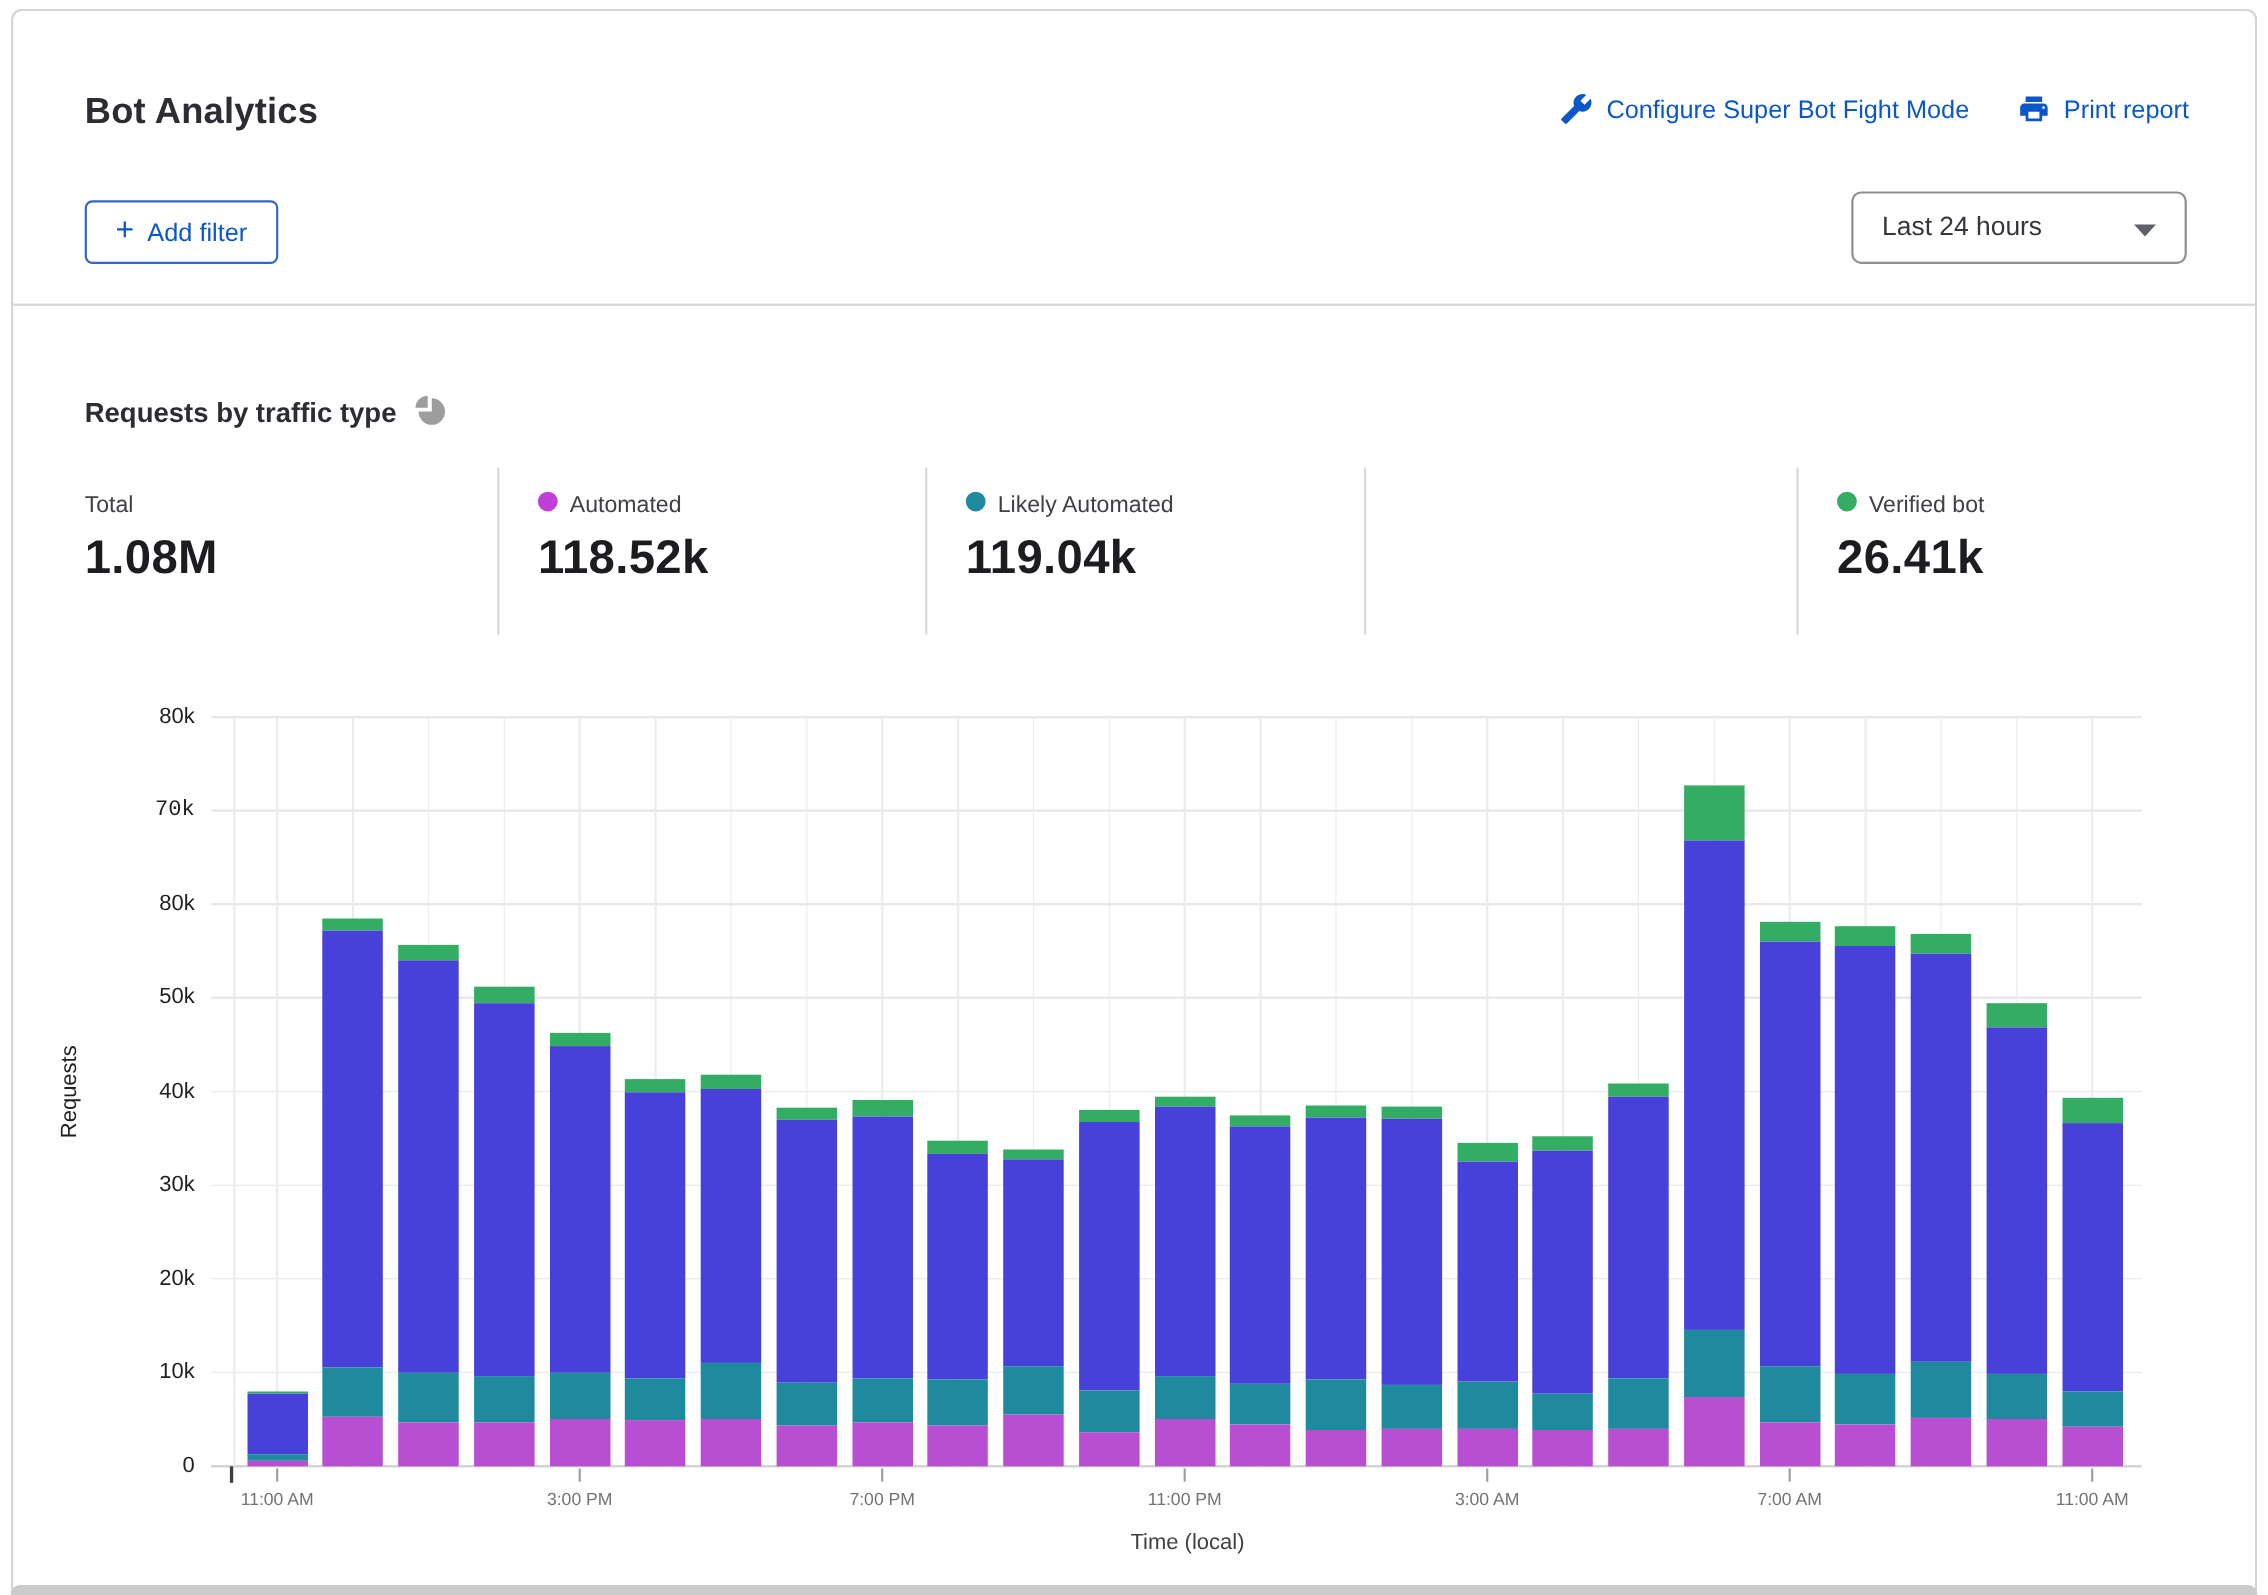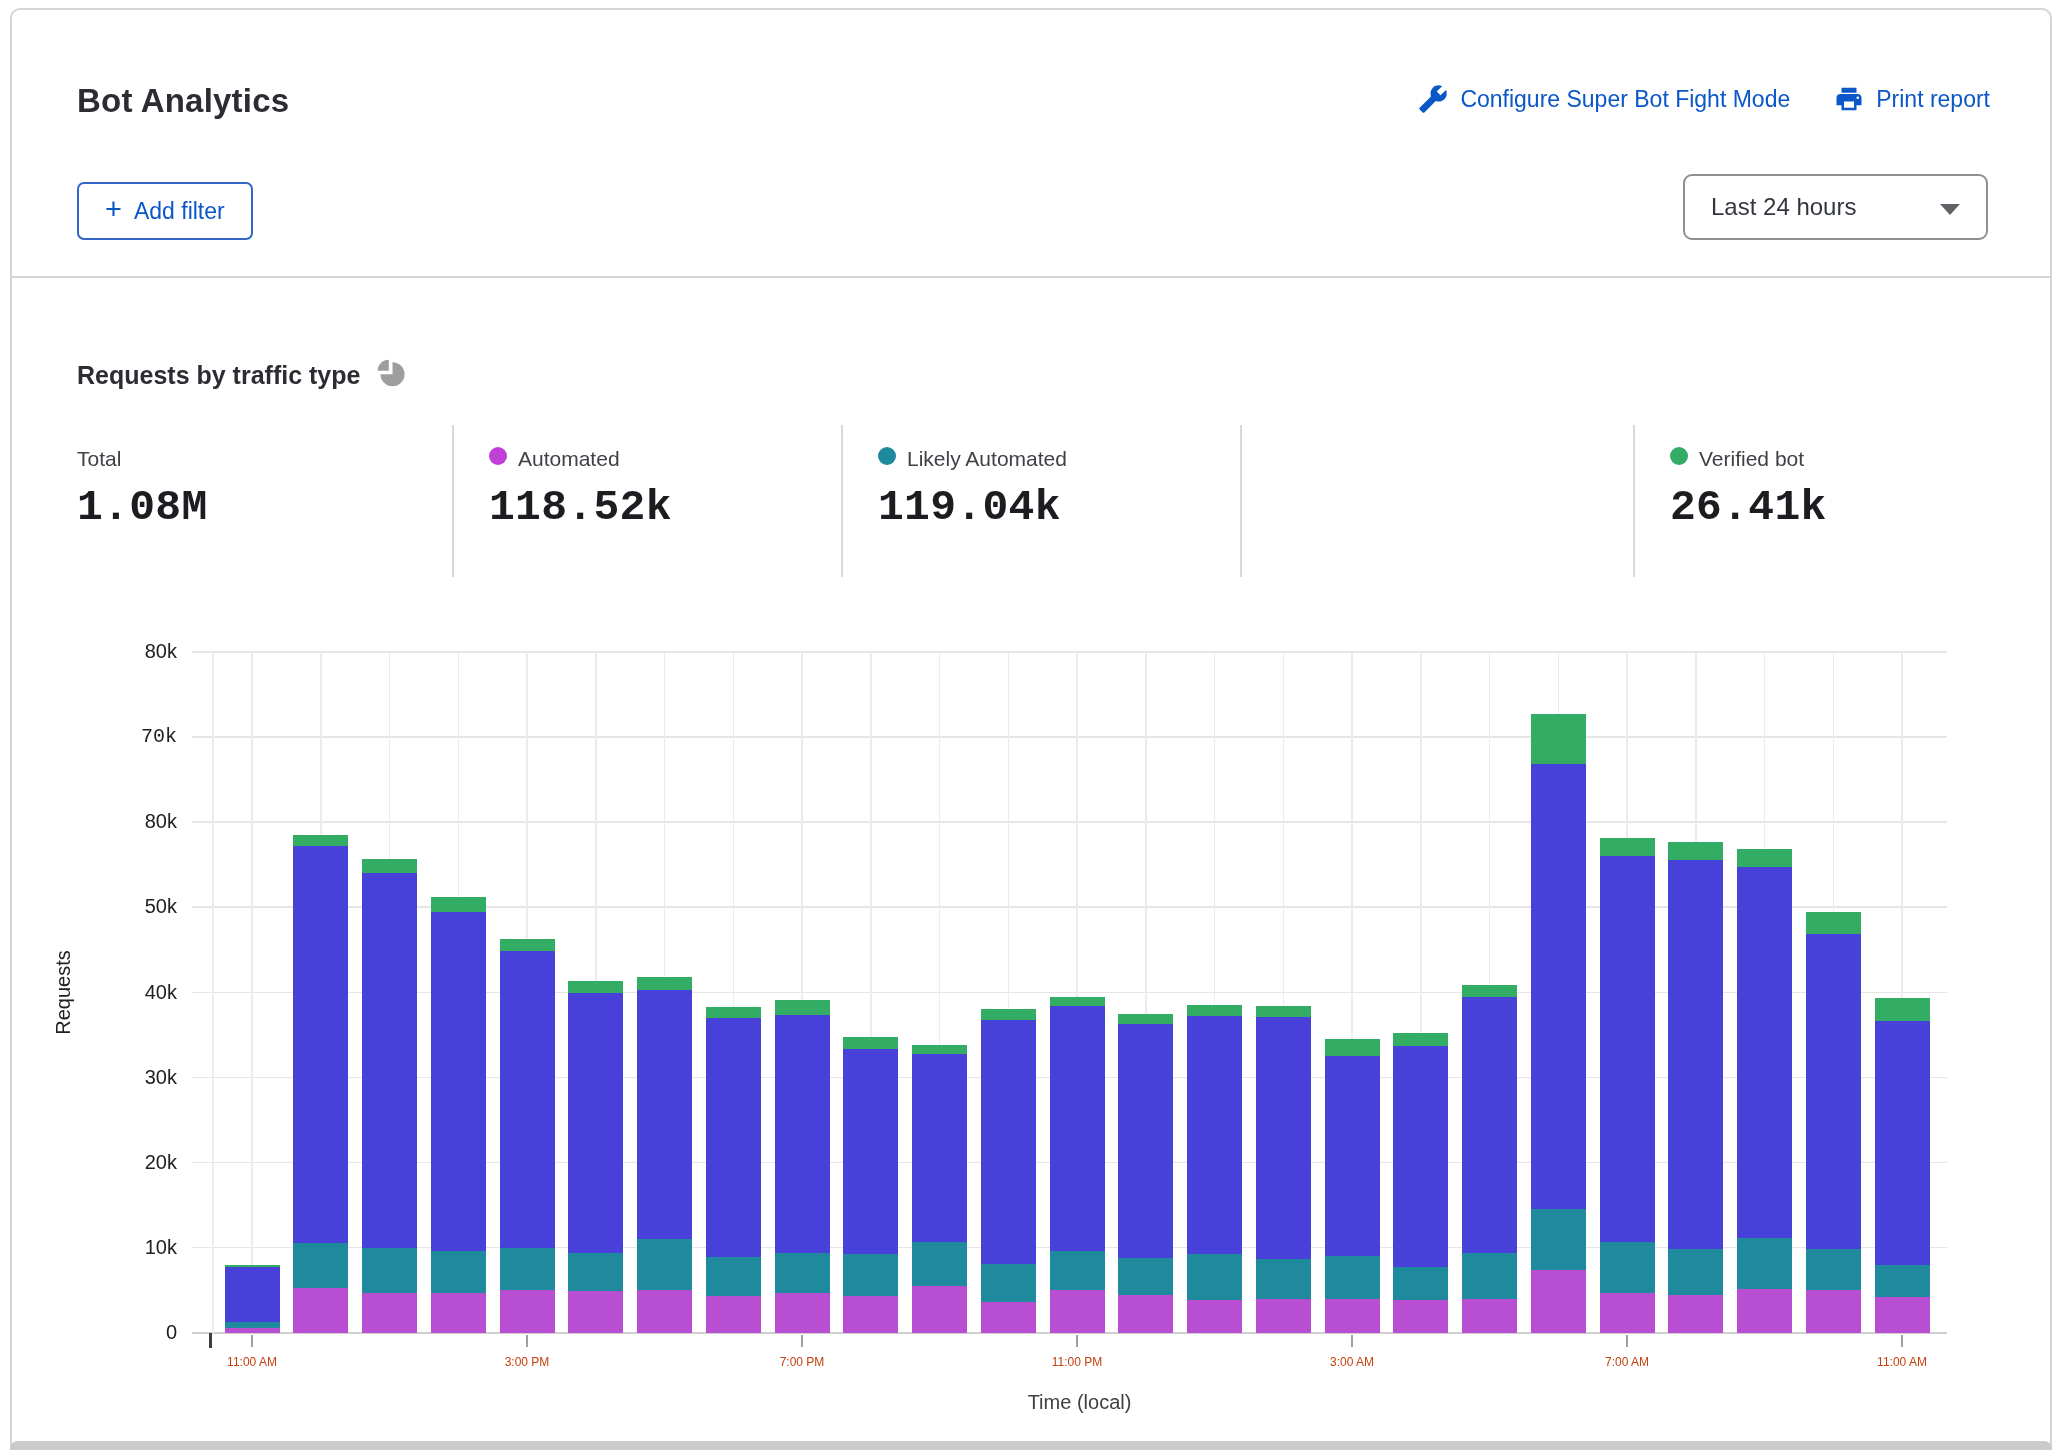--- a/index.html
+++ b/index.html
@@ -38,37 +38,37 @@
   .section-title-row { position: absolute; left: 65px; top: 348px; display: flex;
     align-items: center; gap: 16px; }
   .section-title { font-size: 25px; font-weight: 700; color: #2b2d33; }
 
   
   .stat { position: absolute; top: 437px; cursor: pointer; }
   .stat-label-row { display: flex; align-items: flex-start; gap: 11px; }
   .stat-dot { width: 18px; height: 18px; border-radius: 50%; background: #ccc; }
   .stat-label { font-size: 21px; color: #3f4146; }
   .stat-value { margin-top: 12px; font-size: 43px; font-weight: 700; color: #1b1d21;
-    letter-spacing: 0.3px; font-family: Liberation Mono, monospace; }
+    letter-spacing: 0.3px; }
   .stat-div { position: absolute; top: 415px; width: 2px; height: 152px; background: #d9d9d9; }
 
   
   .chart-plot { position: absolute; left: 200px; top: 642px; width: 1735px; height: 681px; }
   .hline { position: absolute; left: -20px; width: 1755px; height: 1.5px; background: #e6e6e6; }
   .hline.zero { background: #cfcfcf; height: 2px; }
   .vline { position: absolute; top: 0; width: 1.5px; height: 681px; background: #ececec; }
   .ylab { position: absolute; left: -100px; width: 65px; text-align: right;
     font-size: 20px; color: #202124; }
   .bar { position: absolute; bottom: 0; width: 55px; display: flex;
     flex-direction: column-reverse; }
   .bar-seg { width: 100%; }
   .xtick { position: absolute; width: 2px; height: 12px; background: #9aa0a6; }
   .xtick.origin { width: 3px; height: 15px; background: #3c4043; }
-  .xlab { position: absolute; width: 140px; text-align: center; font-size: 12px;
-    color: #c2410c; }
+  .xlab { position: absolute; width: 140px; text-align: center; font-size: 16px;
+    color: #737373; }
   .x-title { position: absolute; left: 0; top: 739px; width: 1735px; text-align: center;
     font-size: 20px; color: #404040; }
   .y-title { position: absolute; left: -204px; top: 0; height: 100%; width: 110px;
     display: flex; align-items: center; justify-content: center; }
   .y-title span { transform: rotate(-90deg); white-space: nowrap; font-size: 20px;
     color: #202124; }
 
   .bottom-band { position: absolute; left: 10px; width: 2042px; bottom: 0; height: 9px;
     background: #cbcbcb; border-radius: 8px 8px 0 0; }
 </style>

